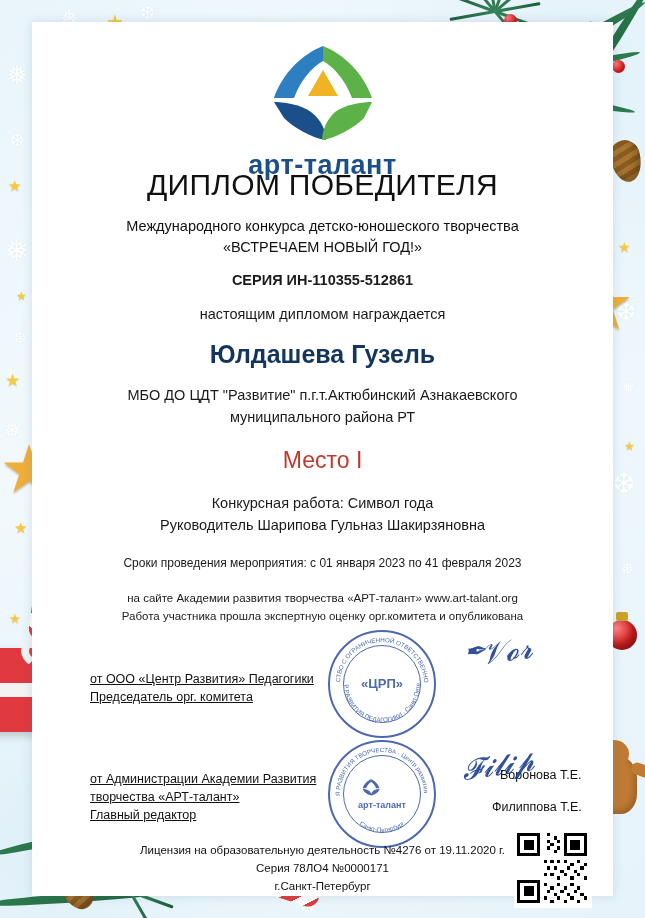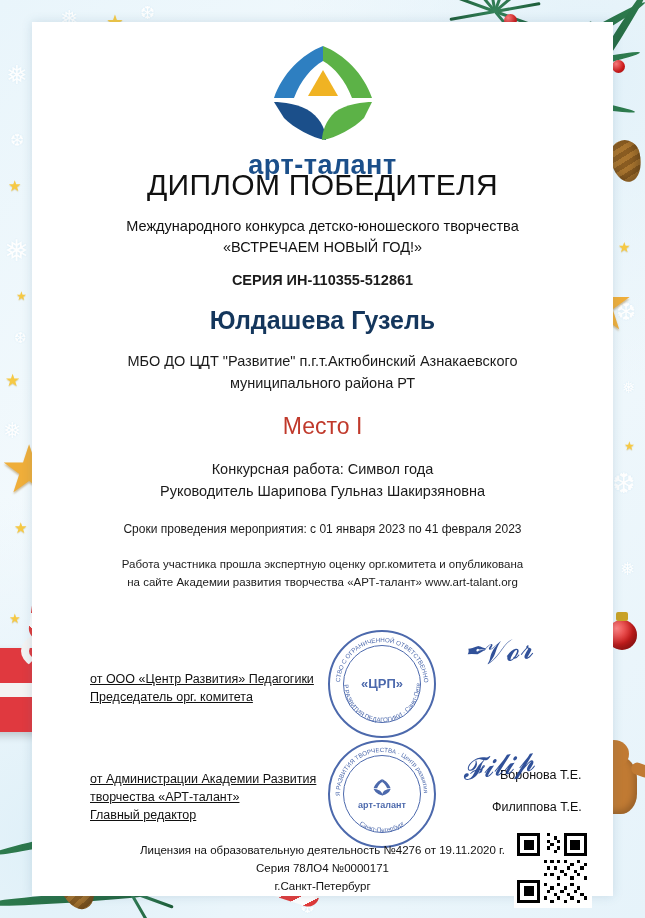--- a/index.html
+++ b/index.html
@@ -258,21 +258,20 @@
     border-radius: 50%;
     border: 1.4px solid #2d4f9e;
   }
   .stamp .mid {
     position: absolute;
     left: 50%; top: 50%;
     transform: translate(-50%,-50%);
     color: #2d4f9e;
     font-size: 13px;
     font-weight: bold;
-    text-align: center;
     line-height: 1.1;
   }
   .stamp .ring-text {
     position: absolute;
     left: 0; top: 0; width: 104px; height: 104px;
   }
   .stamp .ring-text text {
     font-size: 6.2px;
     fill: #2d4f9e;
     font-family: "Liberation Sans", sans-serif;
@@ -441,40 +440,41 @@
 
       <h1 class="title">ДИПЛОМ ПОБЕДИТЕЛЯ</h1>
 
       <div class="subtitle">
         <div>Международного конкурса детско-юношеского творчества</div>
         <div>«ВСТРЕЧАЕМ НОВЫЙ ГОД!»</div>
       </div>
 
       <div class="series">СЕРИЯ ИН-110355-512861</div>
 
+      <div class="awarded">настоящим дипломом награждается</div>
 
       <div class="winner">Юлдашева Гузель</div>
 
       <div class="org">
         <div>МБО ДО ЦДТ "Развитие" п.г.т.Актюбинский Азнакаевского</div>
         <div>муниципального района РТ</div>
       </div>
 
       <div class="place">Место I</div>
 
       <div class="nomination">
         <div>Конкурсная работа: Символ года</div>
         <div>Руководитель Шарипова Гульназ Шакирзяновна</div>
       </div>
 
       <div class="dates">Сроки проведения мероприятия: с 01 января 2023 по 41 февраля 2023</div>
 
       <div class="note">
+        <div>на сайте Академии развития творчества «АРТ-талант» www.art-talant.org</div>
         <div>Работа участника прошла экспертную оценку орг.комитета и опубликована</div>
-        <div>на сайте Академии развития творчества «АРТ-талант» www.art-talant.org</div>
       </div>
     </div>
 
     <div class="stamp" style="left:296px;top:608px;">
       <div class="inner"></div>
       <svg class="ring-text" viewBox="0 0 104 104">
         <defs>
           <path id="crpTop" d="M 10,52 A 42,42 0 0 1 94,52"></path>
           <path id="crpBot" d="M 14,52 A 38,38 0 0 0 90,52"></path>
         </defs>

